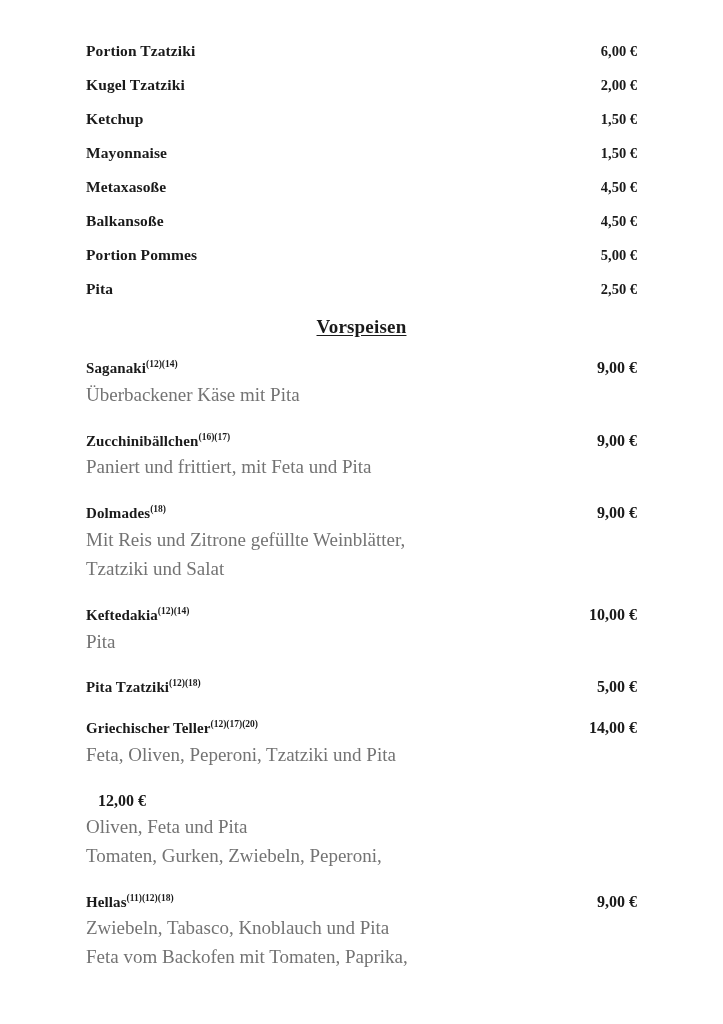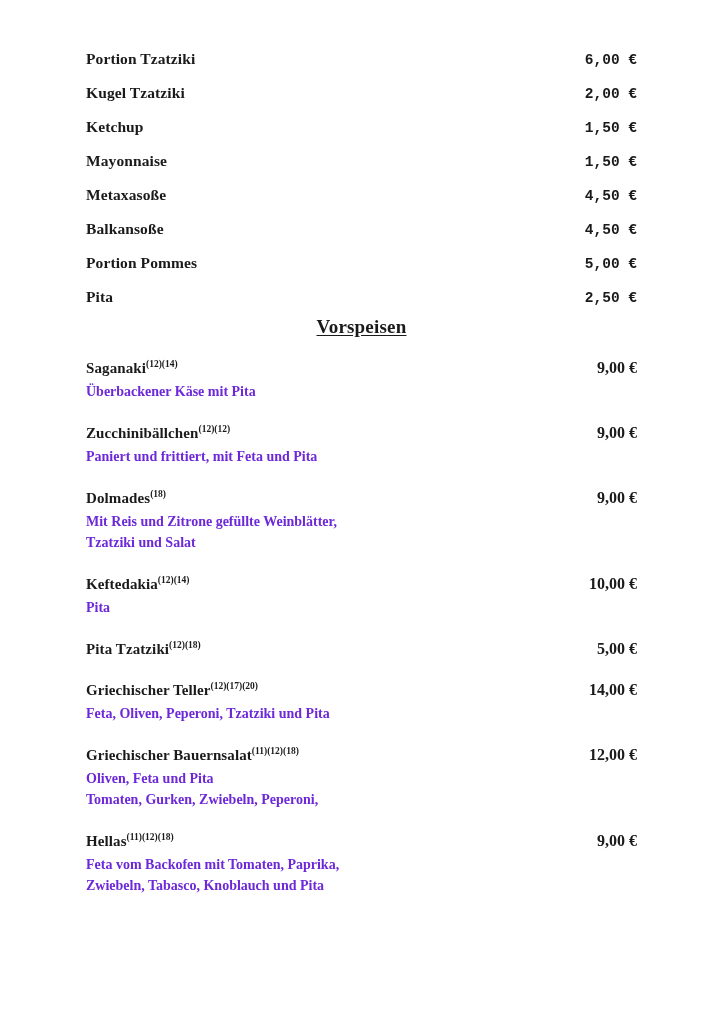--- a/index.html
+++ b/index.html
@@ -26,36 +26,35 @@
     top: 34px;
     width: 551px;
   }
 
   
   .simple-list {
     width: 100%;
   }
   .simple-row {
     display: flex;
-    align-items: flex-end;
+    align-items: center;
     justify-content: space-between;
     height: 34px;
   }
   .simple-row .name {
     font-size: 15.5px;
     font-weight: bold;
     letter-spacing: 0.1px;
     white-space: nowrap;
   }
   .simple-row .price {
     font-size: 14.5px;
     font-weight: bold;
     white-space: nowrap;
     text-align: right;
-    font-family: Liberation Mono, monospace;
   }
 
   
   .section-heading {
     text-align: center;
     font-size: 19px;
     font-weight: bold;
     text-decoration: underline;
     text-underline-offset: 2px;
     margin-top: 10px;
@@ -87,23 +86,23 @@
     letter-spacing: 0;
   }
   .dish-price {
     font-size: 16px;
     font-weight: bold;
     white-space: nowrap;
     text-align: left;
     padding-left: 12px;
   }
   .dish-desc {
-    font-size: 14px;
-    font-weight: bold;
-    color: #6d28d9;
+    font-size: 19px;
+    font-weight: normal;
+    color: #737373;
     line-height: 1.52;
     margin-top: 3px;
     max-width: 330px;
   }
   .dish-desc .line {
     display: block;
     white-space: nowrap;
   }
   .dish.no-desc {
     margin-bottom: 22px;
@@ -157,21 +156,21 @@
           <div class="dish-head">
             <div class="dish-name"><span>Saganaki</span><sup>(12)(14)</sup></div>
             <div class="dish-price">9,00 €</div>
           </div>
           <div class="dish-desc">
             <span class="line">Überbackener Käse mit Pita</span>
           </div>
         </div>
         <div class="dish">
           <div class="dish-head">
-            <div class="dish-name"><span>Zucchinibällchen</span><sup>(12)(12)</sup></div>
+            <div class="dish-name"><span>Zucchinibällchen</span><sup>(16)(17)</sup></div>
             <div class="dish-price">9,00 €</div>
           </div>
           <div class="dish-desc">
             <span class="line">Paniert und frittiert, mit Feta und Pita</span>
           </div>
         </div>
         <div class="dish">
           <div class="dish-head">
             <div class="dish-name"><span>Dolmades</span><sup>(18)</sup></div>
             <div class="dish-price">9,00 €</div>
@@ -200,34 +199,33 @@
           <div class="dish-head">
             <div class="dish-name"><span>Griechischer Teller</span><sup>(12)(17)(20)</sup></div>
             <div class="dish-price">14,00 €</div>
           </div>
           <div class="dish-desc">
             <span class="line">Feta, Oliven, Peperoni, Tzatziki und Pita</span>
           </div>
         </div>
         <div class="dish">
           <div class="dish-head">
-            <div class="dish-name"><span>Griechischer Bauernsalat</span><sup>(11)(12)(18)</sup></div>
             <div class="dish-price">12,00 €</div>
           </div>
           <div class="dish-desc">
             <span class="line">Oliven, Feta und Pita</span>
             <span class="line">Tomaten, Gurken, Zwiebeln, Peperoni,</span>
           </div>
         </div>
         <div class="dish">
           <div class="dish-head">
             <div class="dish-name"><span>Hellas</span><sup>(11)(12)(18)</sup></div>
             <div class="dish-price">9,00 €</div>
           </div>
           <div class="dish-desc">
+            <span class="line">Zwiebeln, Tabasco, Knoblauch und Pita</span>
             <span class="line">Feta vom Backofen mit Tomaten, Paprika,</span>
-            <span class="line">Zwiebeln, Tabasco, Knoblauch und Pita</span>
           </div>
         </div>
       </div>
 
   </div>
 </div>
 
 </body></html>

